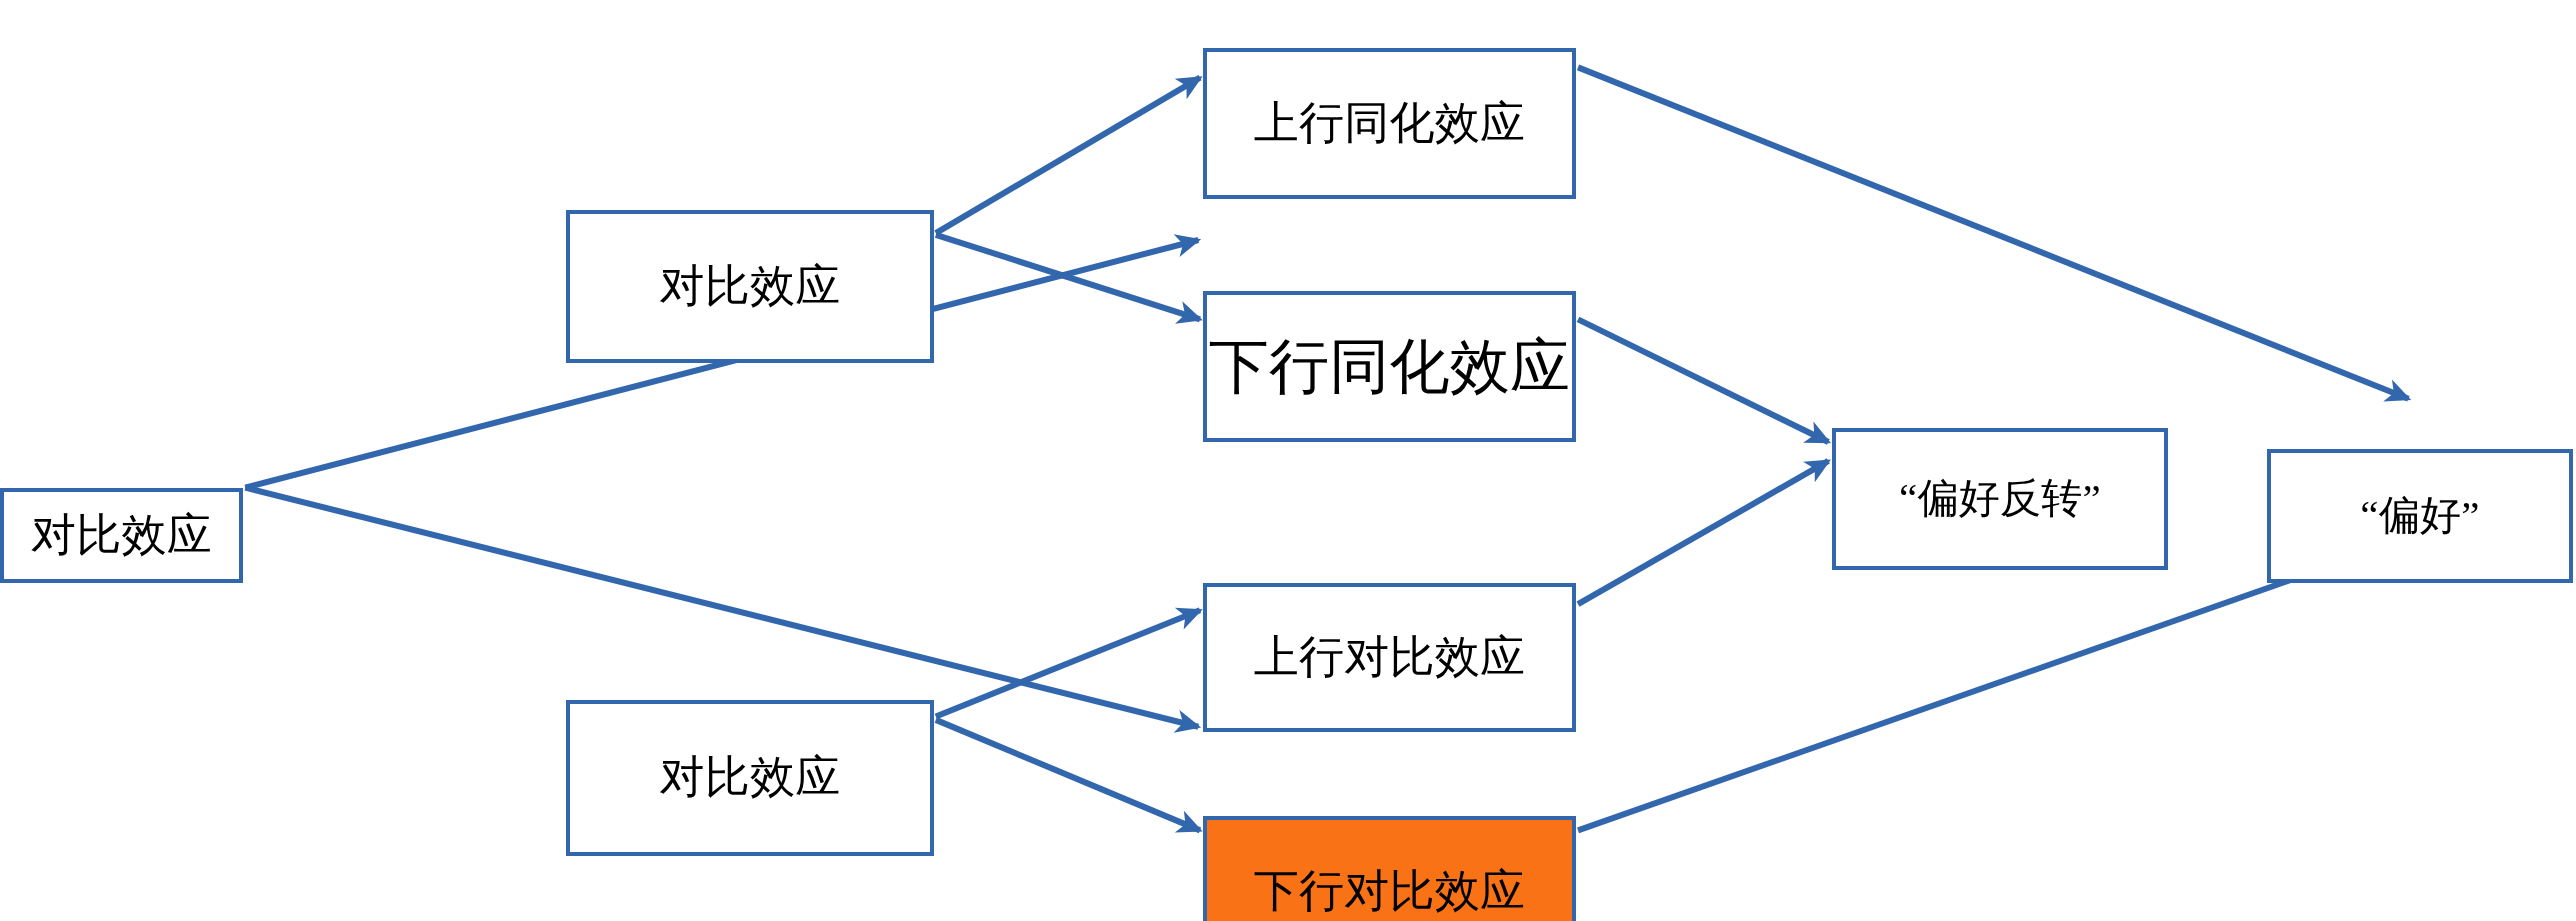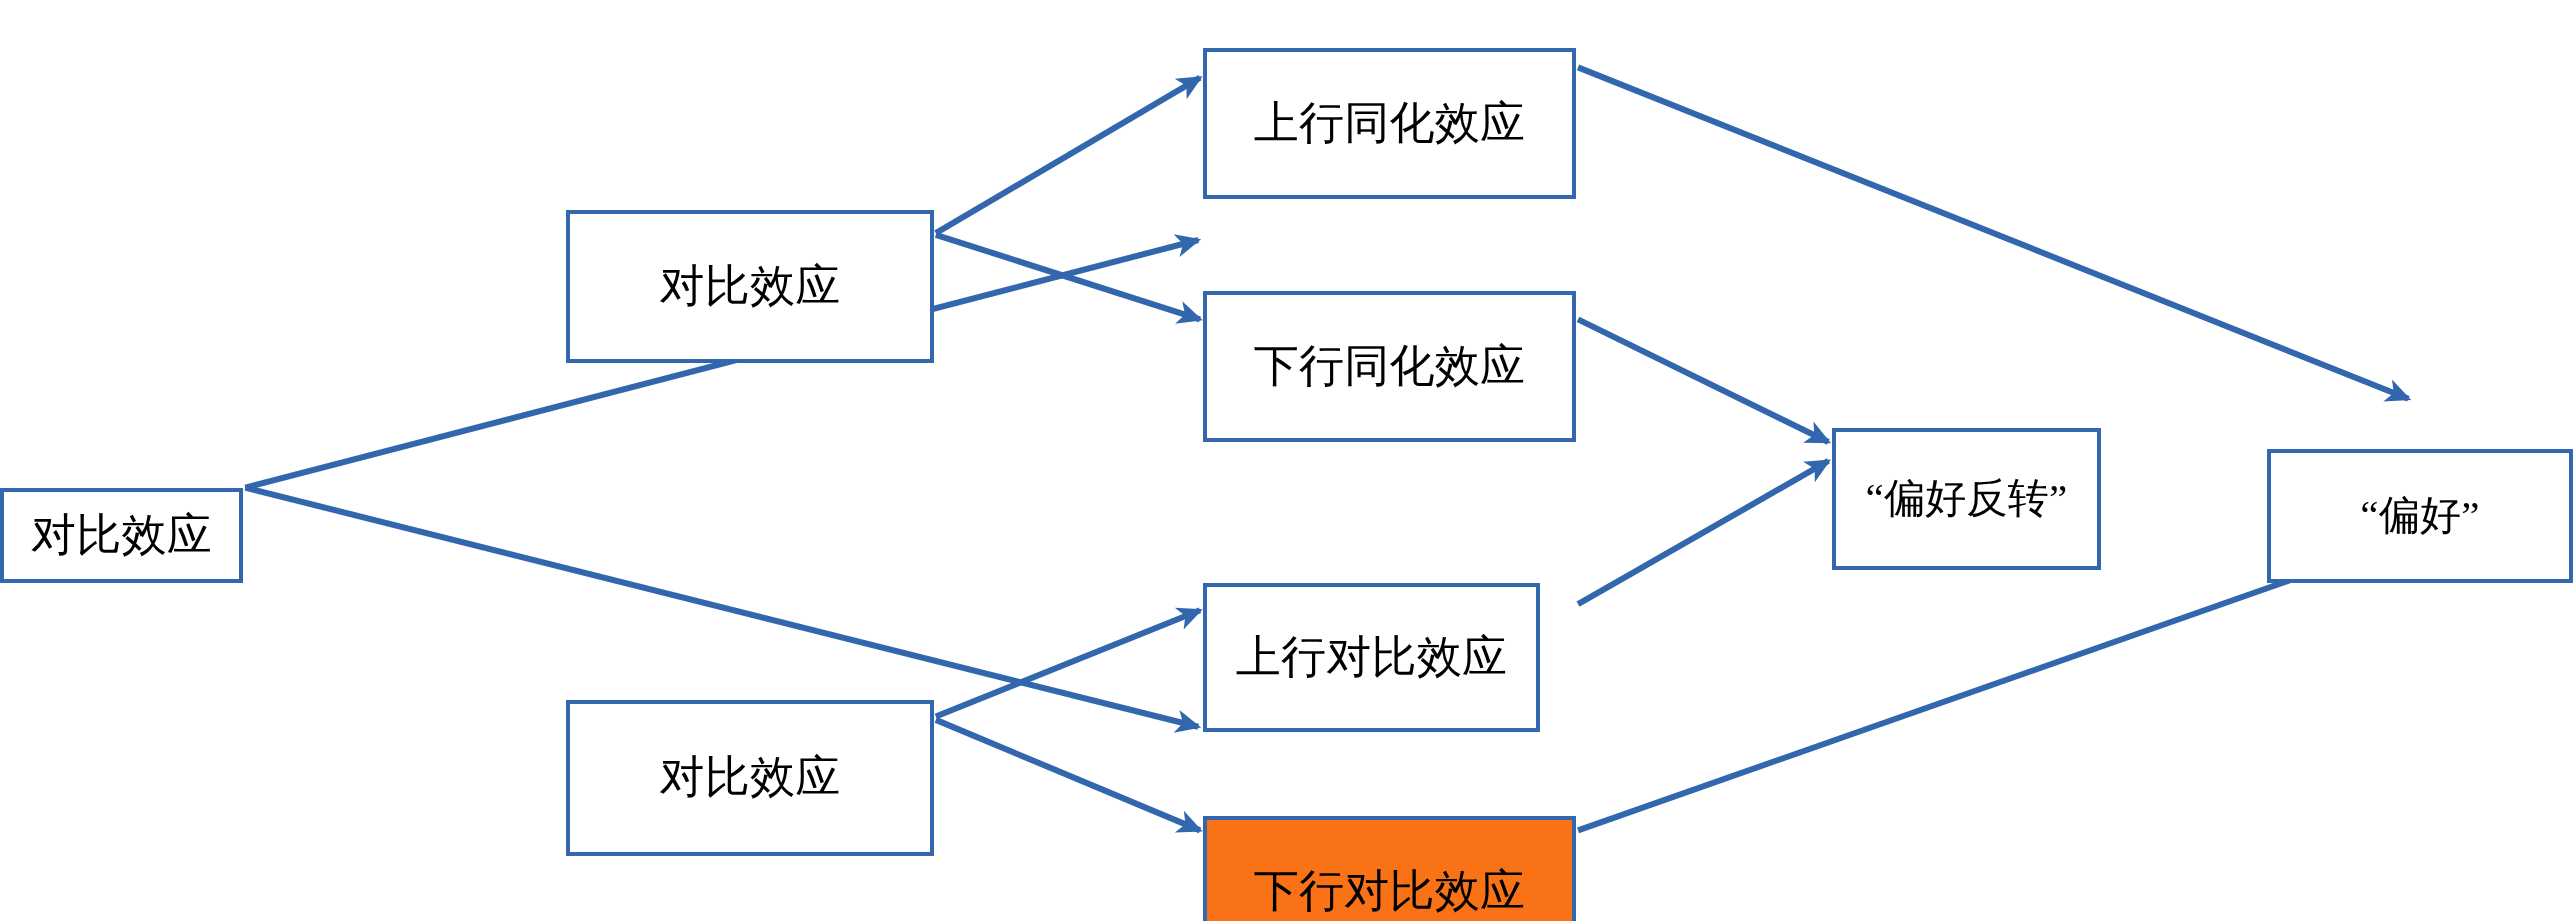--- a/index.html
+++ b/index.html
@@ -78,29 +78,29 @@
       <div class="node" style="left: 566px; top: 162px; width: 368px; height: 153px; border-color: rgb(50, 103, 173); border-width: 4.3px; background: rgb(255, 255, 255);">
         <span class="label" style="font-size: 45px; color: rgb(0, 0, 0);">对比效应</span>
       </div>
       <div class="node" style="left: 566px; top: 652px; width: 368px; height: 156px; border-color: rgb(50, 103, 173); border-width: 4.3px; background: rgb(255, 255, 255);">
         <span class="label" style="font-size: 45px; color: rgb(0, 0, 0);">对比效应</span>
       </div>
       <div class="node" style="left: 1203px; top: 0px; width: 373px; height: 151px; border-color: rgb(50, 103, 173); border-width: 4.3px; background: rgb(255, 255, 255);">
         <span class="label" style="font-size: 45px; color: rgb(0, 0, 0);">上行同化效应</span>
       </div>
       <div class="node" style="left: 1203px; top: 243px; width: 373px; height: 151px; border-color: rgb(50, 103, 173); border-width: 4.3px; background: rgb(255, 255, 255);">
-        <span class="label" style="font-size: 45px; color: rgb(0, 0, 0);">下行同化效应</span>
+        <span class="label" style="font-size: 60px; color: rgb(0, 0, 0);">下行同化效应</span>
       </div>
-      <div class="node" style="left: 1203px; top: 535px; width: 337px; height: 149px; border-color: rgb(50, 103, 173); border-width: 4.3px; background: rgb(255, 255, 255);">
+      <div class="node" style="left: 1203px; top: 535px; width: 373px; height: 149px; border-color: rgb(50, 103, 173); border-width: 4.3px; background: rgb(255, 255, 255);">
         <span class="label" style="font-size: 45px; color: rgb(0, 0, 0);">上行对比效应</span>
       </div>
       <div class="node" style="left: 1203px; top: 768px; width: 373px; height: 151px; border-color: rgb(50, 103, 173); border-width: 4.3px; background: #f97316;">
         <span class="label" style="font-size: 45px; color: rgb(0, 0, 0);">下行对比效应</span>
       </div>
-      <div class="node" style="left: 1832px; top: 380px; width: 269px; height: 142px; border-color: rgb(50, 103, 173); border-width: 4.3px; background: rgb(255, 255, 255);">
+      <div class="node" style="left: 1832px; top: 380px; width: 336px; height: 142px; border-color: rgb(50, 103, 173); border-width: 4.3px; background: rgb(255, 255, 255);">
         <span class="label" style="font-size: 41px; color: rgb(0, 0, 0);">“偏好反转”</span>
       </div>
       <div class="node" style="left: 2267px; top: 401px; width: 306px; height: 134px; border-color: rgb(50, 103, 173); border-width: 4.3px; background: rgb(255, 255, 255);">
         <span class="label" style="font-size: 41px; color: rgb(0, 0, 0);">“偏好”</span>
       </div>
     </div>
 
 </div>
 
 

